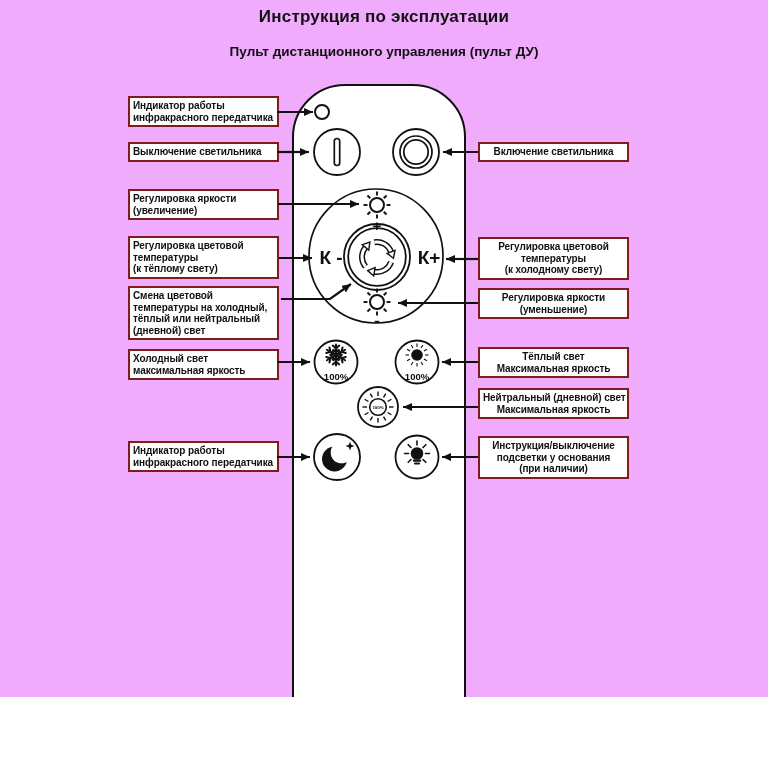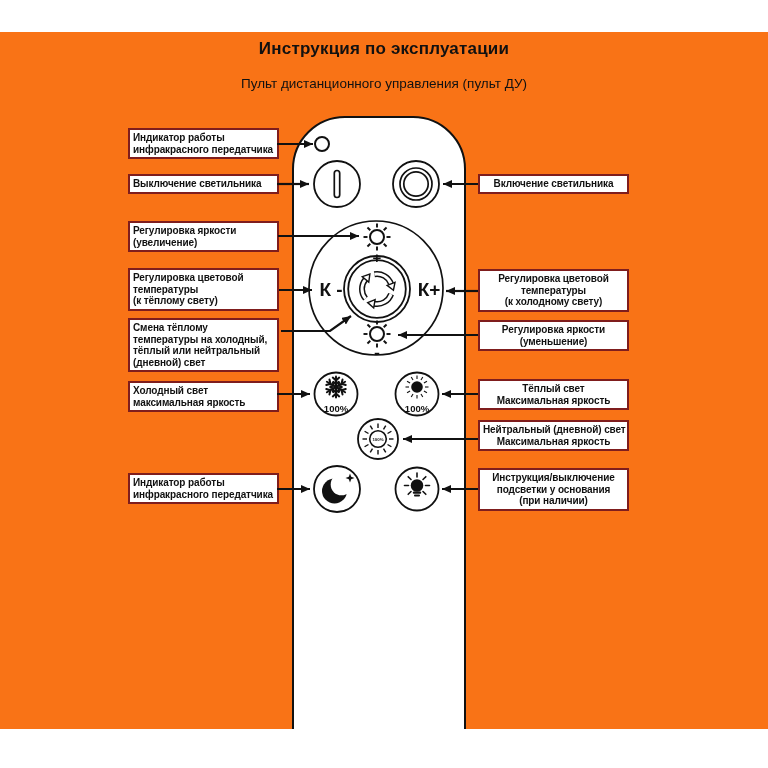--- a/index.html
+++ b/index.html
@@ -1,21 +1,21 @@
 <!DOCTYPE html>
 <html><head>
 <meta charset="utf-8">
 <style>
   html,body{margin:0;padding:0;background:#fff;}
-  .page{position:relative;width:768px;height:697px;background:#f97316;
-        font-family:"Liberation Sans",sans-serif;color:#111111;overflow:hidden;margin-top:32px;}
+  .page{position:relative;width:768px;height:697px;background:#f0abfc;
+        font-family:"Liberation Sans",sans-serif;color:#111111;overflow:hidden;}
   .title{position:absolute;top:7px;left:0;width:100%;text-align:center;
          font-size:17px;font-weight:700;letter-spacing:.2px;}
   .subtitle{position:absolute;top:44px;left:0;width:100%;text-align:center;
-            font-size:13.5px;font-weight:400;}
+            font-size:13.5px;font-weight:700;}
   .box{position:absolute;border:2px solid #7f1d1d;background:#ffffff;
        font-size:10px;font-weight:700;line-height:1.16;letter-spacing:-.1px;
        white-space:pre;padding:2px 3px;box-sizing:border-box;}
   .box.l{left:128px;width:151px;text-align:left;}
   .box.r{left:478px;width:151px;text-align:center;}
   svg.art{position:absolute;left:0;top:0;pointer-events:none;}
   svg.art .ln{stroke:#111111;fill:none;}
   svg.art .fl{fill:#111111;stroke:none;}
   svg.art text{font-family:"Liberation Sans",sans-serif;font-weight:700;fill:#111111;}
 </style>
@@ -28,21 +28,21 @@
   <div class="subtitle">Пульт дистанционного управления (пульт ДУ)</div>
 
   <div class="box l" style="top:96px">Индикатор работы
 инфракрасного передатчика</div>
   <div class="box l" style="top:142px">Выключение светильника</div>
   <div class="box l" style="top:189px">Регулировка яркости
 (увеличение)</div>
   <div class="box l" style="top:236px">Регулировка цветовой
 температуры
 (к тёплому свету)</div>
-  <div class="box l" style="top:286px">Смена тёплому
+  <div class="box l" style="top:286px">Смена цветовой
 температуры на холодный,
 тёплый или нейтральный
 (дневной) свет</div>
   <div class="box l" style="top:349px">Холодный свет
 максимальная яркость</div>
   <div class="box l" style="top:441px">Индикатор работы
 инфракрасного передатчика</div>
 
   <div class="box r" style="top:142px">Включение светильника</div>
   <div class="box r" style="top:237px">Регулировка цветовой

